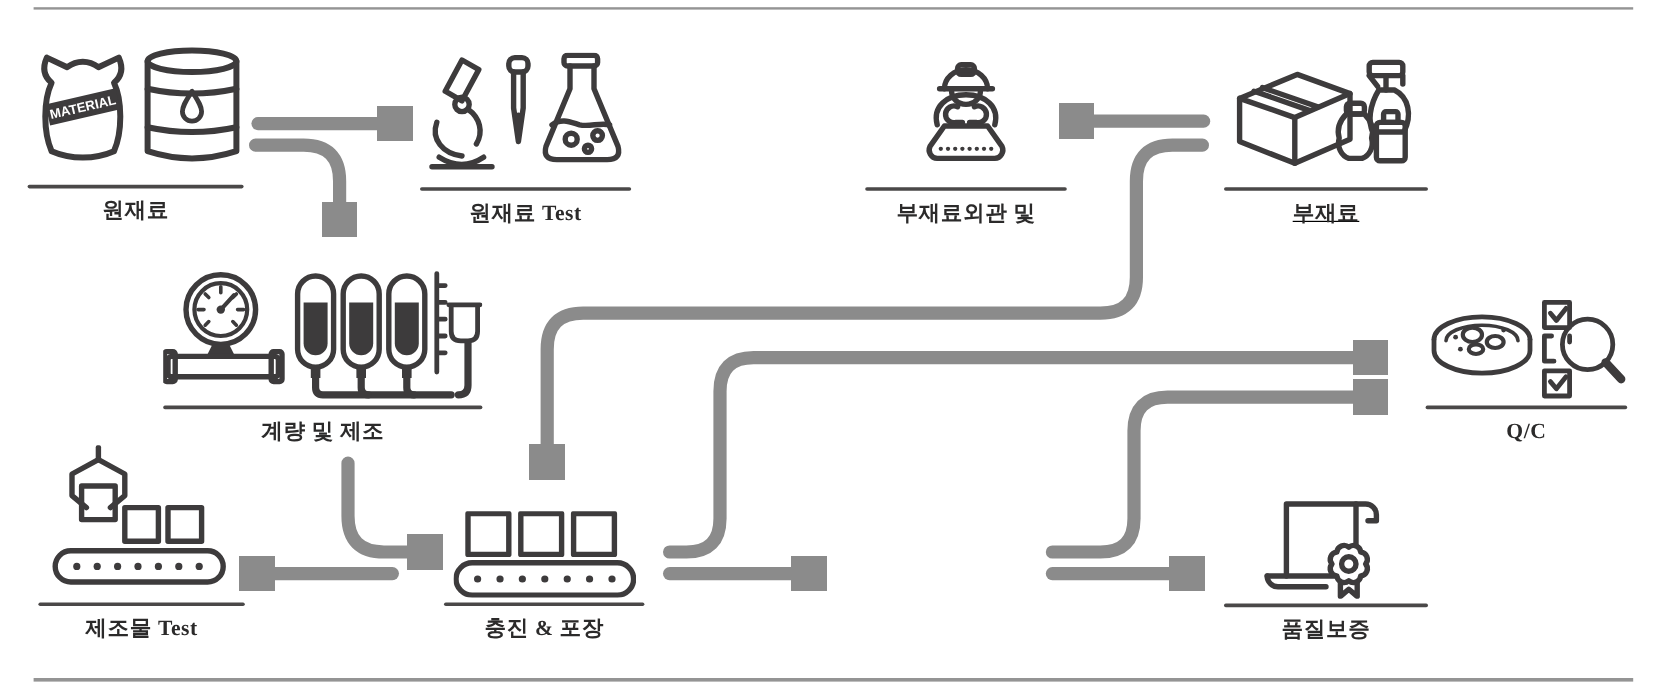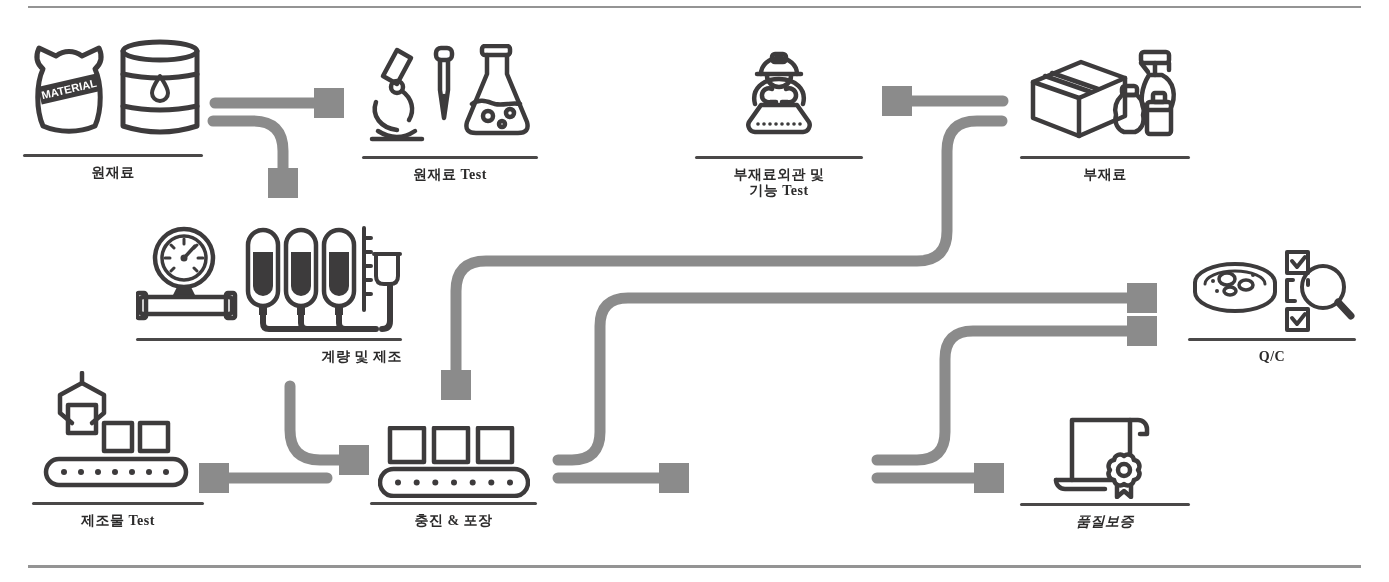--- a/index.html
+++ b/index.html
@@ -8,21 +8,21 @@
     overflow:hidden;font-family:"Liberation Serif",serif;
   }
   .hrule{position:absolute;left:28px;width:1333px;background:#949494;}
   .hrule.top{top:6px;height:2px;}
   .hrule.bottom{top:565px;height:3px;}
   .arrows{position:absolute;left:0;top:0;}
   .arrows path{fill:none;stroke:#8b8b8b;stroke-width:11;stroke-linecap:round;stroke-linejoin:round;}
   .node{position:absolute;display:flex;flex-direction:column;align-items:center;}
   .iconbox{display:flex;align-items:flex-end;justify-content:center;width:100%;}
   .nrule{width:100%;height:3px;background:#4a4848;border-radius:2px;margin-top:4px;}
-  .label{margin-top:8px;font-weight:bold;font-size:14px;color:#2b2a2a;
+  .label{margin-top:8px;font-weight:bold;font-size:18px;color:#2b2a2a;
          text-align:center;line-height:1.15;white-space:nowrap;letter-spacing:.5px;}
   .ic{stroke:#3d3b3c;fill:none;stroke-width:5;stroke-linecap:round;stroke-linejoin:round;}
   .ic .fill{fill:#3d3b3c;stroke:none;}
   .ic .thin{stroke-width:4;}
 </style>
 </head>
 <body>
 
 <div class="canvas">
 
@@ -59,21 +59,21 @@
         <path d="M99,15 V90 Q136,102 173,90 V15"></path>
         <path d="M99,38 Q136,46 173,38"></path>
         <path d="M99,70 Q136,78 173,70"></path>
         <path class="thin" d="M136,40 C131,48 128,52 128,57 a8,8 0 0 0 16,0 C144,52 141,48 136,40 Z"></path>
       </svg>
     </div>
     <div class="nrule"></div>
     <div class="label">원재료</div>
   </div>
 
-  <div class="node" style="left:362px;top:42px;width:176px;">
+  <div class="node" style="left:350px;top:42px;width:176px;">
     <div class="iconbox" style="height:110px;">
       <svg class="ic thin" width="172" height="108" viewBox="0 0 172 108" style="stroke-width:4.5;">
         <path d="M47,14 L33,6 L19,32 L33,40 Z"></path>
         <circle cx="33" cy="43" r="6"></circle>
         <path d="M38,47 C48,54 51,66 45,76"></path>
         <path d="M12,58 C7,72 17,84 33,86"></path>
         <path d="M14,87 Q33,99 51,87"></path>
         <path d="M8,95 H58"></path>
         <rect x="72" y="4" width="16" height="12" rx="5"></rect>
         <path d="M76,16 V46 L80,74 L84,46 V16"></path>
@@ -83,21 +83,21 @@
         <path d="M108,60 C116,54 124,58 131,60 C139,62 148,58 156,60"></path>
         <circle cx="124" cy="72" r="5"></circle>
         <circle cx="146" cy="69" r="4"></circle>
         <circle cx="138" cy="80" r="3"></circle>
       </svg>
     </div>
     <div class="nrule"></div>
     <div class="label">원재료 Test</div>
   </div>
 
-  <div class="node" style="left:695px;top:48px;width:168px;">
+  <div class="node" style="left:721px;top:48px;width:168px;">
     <div class="iconbox" style="height:104px;">
       <svg class="ic" width="104" height="104" viewBox="0 0 104 104" style="stroke-width:4.5;">
         <rect x="45" y="6" width="14" height="8" rx="3"></rect>
         <path d="M34,26 a18,16 0 0 1 36,0"></path>
         <path d="M30,26 H74"></path>
         <path d="M40,28 a12,11 0 0 0 24,0"></path>
         <path d="M28,56 C24,41 36,31 52,31 C68,31 80,41 76,56"></path>
         <path d="M45,41 a7,7 0 1 0 -1,13 h5"></path>
         <path d="M59,41 a7,7 0 1 1 1,13 h-5"></path>
         <path d="M34,57 h36 l12,17 a7,7 0 0 1 -6,10 H28 a7,7 0 0 1 -6,-10 z"></path>
@@ -107,25 +107,24 @@
           <circle class="fill" cx="49" cy="76" r="1.8"></circle>
         <circle class="fill" cx="55" cy="76" r="1.8"></circle>
           <circle class="fill" cx="61" cy="76" r="1.8"></circle>
         <circle class="fill" cx="67" cy="76" r="1.8"></circle>
           <circle class="fill" cx="73" cy="76" r="1.8"></circle>
       </svg>
     </div>
     <div class="nrule"></div>
     <div class="label">
       <div>부재료외관 및</div>
-      <div>기능 Test</div>
-    </div>
-  </div>
-
-  <div class="node" style="left:1020px;top:42px;width:170px;">
+    </div>
+  </div>
+
+  <div class="node" style="left:1020px;top:42px;width:170px;text-decoration:underline;">
     <div class="iconbox" style="height:110px;">
       <svg class="ic" width="160" height="106" viewBox="0 0 160 106" style="stroke-width:4.5;">
         <path d="M8,36 L56,16 L100,32 V70 L54,90 L8,72 Z"></path>
         <path d="M8,36 L54,52 L100,32"></path>
         <path d="M54,52 V90"></path>
         <path d="M20,30 L66,46"></path>
         <path d="M27,27 L73,43"></path>
         <rect x="116" y="6" width="28" height="11" rx="3"></rect>
         <path d="M116,17 l7,9"></path>
         <path d="M144,17 v7"></path>
@@ -134,21 +133,21 @@
         <rect x="97" y="40" width="15" height="9" rx="3"></rect>
         <path d="M97,49 C91,55 89,62 91,69 C89,77 93,84 99,86 H110 C116,84 120,77 118,69 C120,62 118,55 112,49 Z"></path>
         <rect x="122" y="56" width="24" height="32" rx="3"></rect>
         <rect x="128" y="47" width="12" height="9" rx="2"></rect>
       </svg>
     </div>
     <div class="nrule"></div>
     <div class="label">부재료</div>
   </div>
 
-  <div class="node" style="left:136px;top:222px;width:266px;align-items:flex-end;">
+  <div class="node" style="left:136px;top:222px;width:266px;">
     <div class="iconbox" style="height:112px;">
       <svg class="ic" width="266" height="112" viewBox="0 0 266 112" style="stroke-width:4.5;">
         <circle cx="48" cy="36" r="29"></circle>
         <circle cx="48" cy="36" r="22" style="stroke-width:3.5;"></circle>
         <path style="stroke-width:3;" d="M48,17 V22 M67,36 H62 M29,36 H34 M61,23 L58,26 M35,23 L38,26 M61,49 L58,46 M35,49 L38,46"></path>
         <path style="stroke-width:3.5;" d="M48,36 L59,24"></path>
         <circle class="fill" cx="48" cy="36" r="3.5"></circle>
         <path class="fill" d="M41,65 h14 l5,10 h-24 z"></path>
         <rect x="4" y="75" width="92" height="17" rx="3"></rect>
         <rect x="1" y="71" width="9" height="25" rx="2"></rect>
@@ -237,21 +236,21 @@
         <circle class="fill" cx="94.7" cy="56.5" r="3"></circle>
           <circle class="fill" cx="113.3" cy="56.5" r="3"></circle>
         <circle class="fill" cx="132" cy="56.5" r="3"></circle>
       </svg>
     </div>
     <div class="nrule"></div>
     <div class="label">충진 &amp; 포장</div>
   </div>
 
 
-  <div class="node" style="left:1020px;top:412px;width:170px;font-style:italic;">
+  <div class="node" style="left:1020px;top:412px;width:170px;">
     <div class="iconbox" style="height:87px;">
       <svg class="ic" width="126" height="87" viewBox="0 0 126 87" style="stroke-width:4.5;">
         <path d="M30,8 H88 M30,8 V68 M88,8 V50"></path>
         <path d="M88,8 H96 A9,9 0 0 1 105,17 V22 H98"></path>
         <path d="M14,68 H72"></path>
         <path d="M14,68 a9,9 0 0 0 9,9 h40"></path>
         <path fill="#ffffff" d="M75,70 V85 L82,79 L89,85 V70 Z"></path>
         <path fill="#ffffff" d="M96,58 A6,6 0 0 1 91.9,67.9 A6,6 0 0 1 82,72 A6,6 0 0 1 72.1,67.9 A6,6 0 0 1 68,58 A6,6 0 0 1 72.1,48.1 A6,6 0 0 1 82,44 A6,6 0 0 1 91.9,48.1 A6,6 0 0 1 96,58 Z"></path>
         <circle cx="82" cy="58" r="6"></circle>
       </svg>

